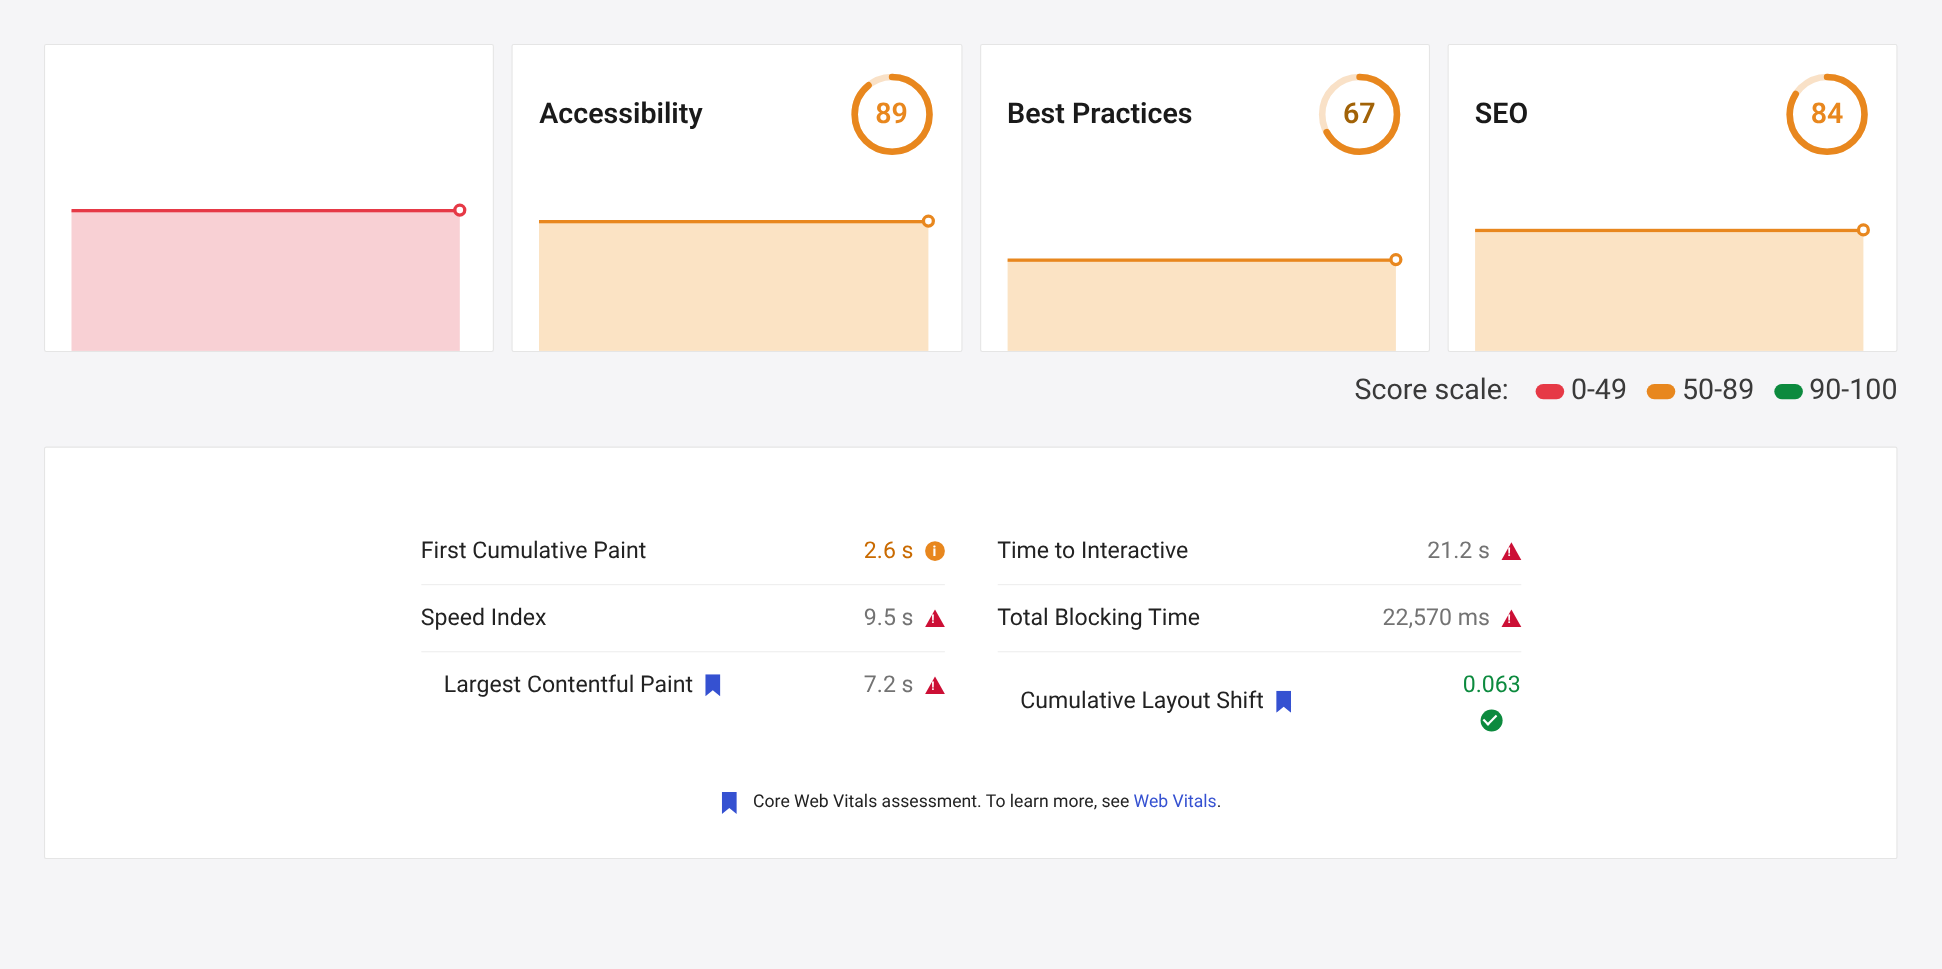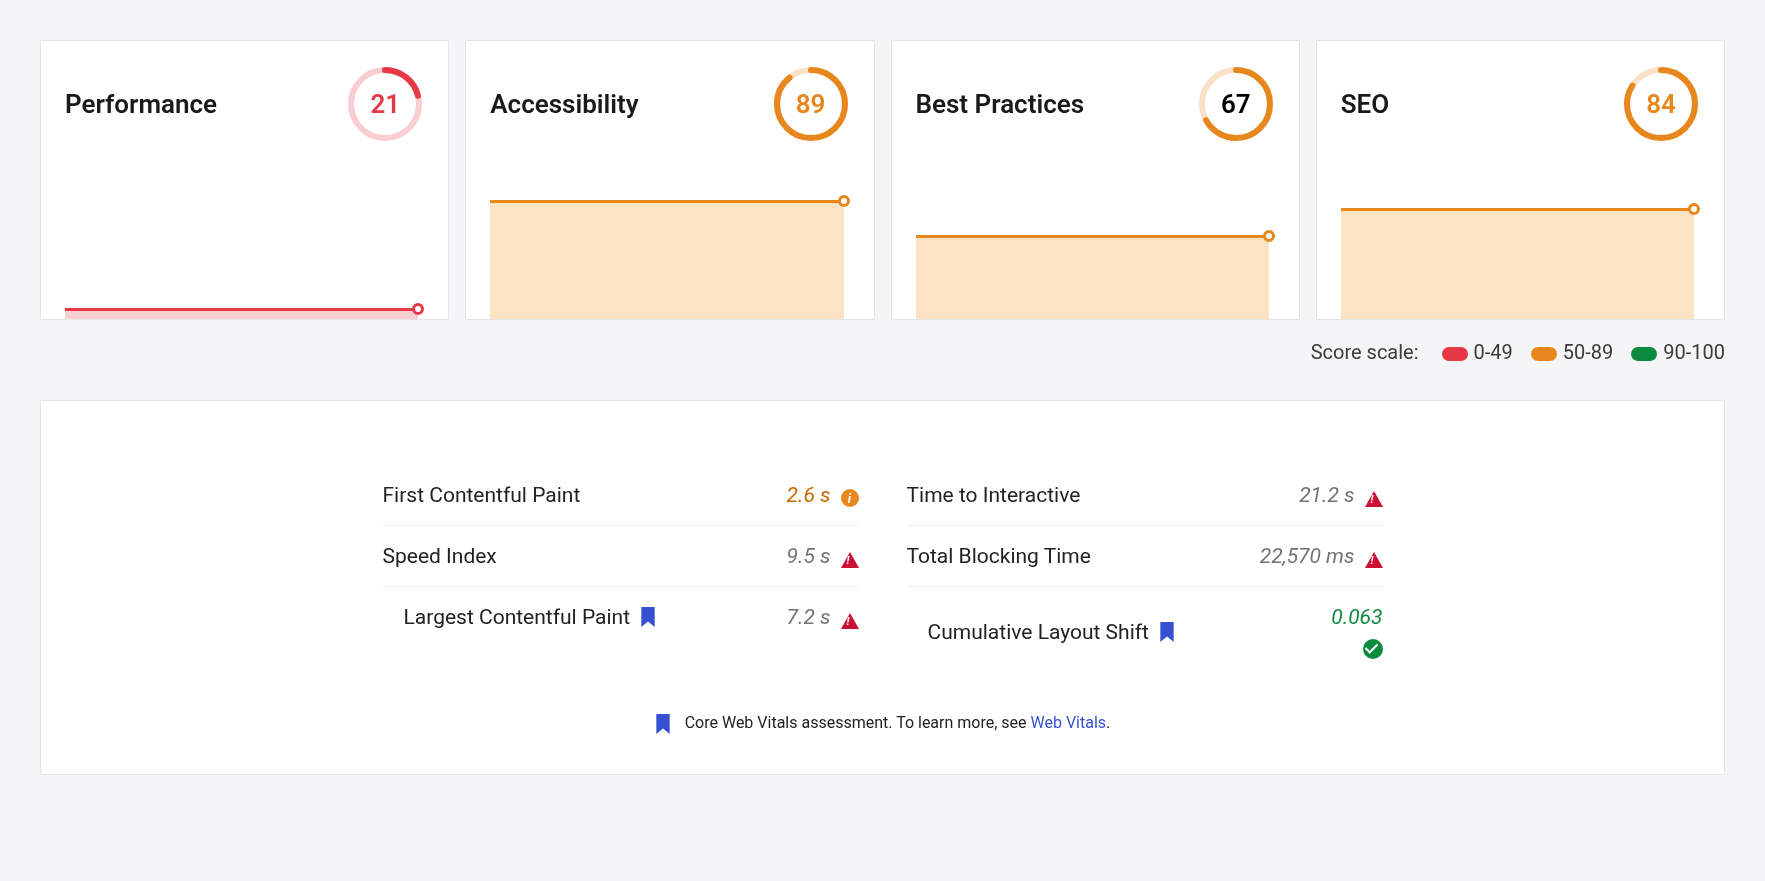--- a/index.html
+++ b/index.html
@@ -59,21 +59,21 @@
     position: absolute;
     right: 0;
     width: 12px; height: 12px;
     border-radius: 50%;
     background: #fff;
     border: 3px solid;
     transform: translateY(-50%);
   }
   .legend {
     text-align: right;
-    font-size: 20px;
+    font-size: 26px;
     color: #3a3a3a;
     margin-bottom: 36px;
   }
   .legend .swatch {
     display: inline-block;
     width: 26px; height: 14px;
     border-radius: 8px;
     margin-left: 18px; margin-right: 6px;
     vertical-align: middle;
   }
@@ -92,21 +92,21 @@
   .mcol { flex: 1; }
   .metric {
     display: flex;
     align-items: center;
     padding: 18px 0;
     border-bottom: 1px solid #eee;
     font-size: 21px;
   }
   .metric:last-child { border-bottom: none; margin-left: 21px; }
   .metric-name { flex: 1; display: flex; align-items: center; gap: 10px; color: #222; }
-  .metric-value { display: flex; align-items: flex-end; gap: 10px; font-weight: 400; font-style: italic; }
+  .metric-value { display: flex; align-items: center; gap: 10px; font-weight: 400; }
   .v-red { color: #737373; }
   .v-orange { color: #c96a00; }
   .v-green { color: #0c8a3e; flex-direction: column; }
   .icn { display: inline-flex; align-items: center; justify-content: center; }
   .tri-red { width:0;height:0;border-left:9px solid transparent;border-right:9px solid transparent;border-bottom:16px solid #cc0f35; position:relative;}
   .tri-red::after{content:"!";position:absolute;left:-3px;top:2px;color:#fff;font-size:11px;font-weight:700;}
   .circ-orange { width:18px;height:18px;border-radius:50%;background:#e8871e;color:#fff;font-size:13px;font-weight:700;display:flex;align-items:center;justify-content:center;}
   .circ-green { width:20px;height:20px;border-radius:50%;background:#0c8a3e;position:relative;}
   .circ-green::after{content:"";position:absolute;left:5px;top:2px;width:5px;height:10px;border:solid #fff;border-width:0 2.5px 2.5px 0;transform:rotate(45deg);}
   .bookmark { width:16px;height:20px;display:inline-block;}
@@ -118,30 +118,20 @@
     color: #222;
   }
   .footer a { color: #3551d1; text-decoration: none; }
   .footer .bookmark { vertical-align: middle; margin-right: 10px;}
 </style>
 </head>
 <body>
 
 <div class="cards" id="cards-row">
     <div class="card">
-    <div class="card-header">
-      <div class="card-title">Performance</div>
-      <div class="gauge-wrap">
-        <svg viewBox="0 0 78 78">
-          <circle cx="39" cy="39" r="34" fill="none" stroke="#e63946" stroke-opacity="0.25" stroke-width="6"></circle>
-          <circle cx="39" cy="39" r="34" fill="none" stroke="#e63946" stroke-width="6" stroke-linecap="round" stroke-dasharray="44.86194309326225 213.62830044410595"></circle>
-        </svg>
-        <div class="score" style="color:#e63946">21</div>
-      </div>
-    </div>
     <div class="spark" style="height:160px">
       <div class="spark-fill" style="top:126.4px;bottom:0;background:#f8d0d4"></div>
       <div class="spark-line" style="top:125.4px;background:#e63946"></div>
       <div class="spark-dot" style="top:126.4px;border-color:#e63946"></div>
     </div>
     </div>
     <div class="card">
     <div class="card-header">
       <div class="card-title">Accessibility</div>
       <div class="gauge-wrap">
@@ -159,21 +149,21 @@
     </div>
     </div>
     <div class="card">
     <div class="card-header">
       <div class="card-title">Best Practices</div>
       <div class="gauge-wrap">
         <svg viewBox="0 0 78 78">
           <circle cx="39" cy="39" r="34" fill="none" stroke="#e8871e" stroke-opacity="0.25" stroke-width="6"></circle>
           <circle cx="39" cy="39" r="34" fill="none" stroke="#e8871e" stroke-width="6" stroke-linecap="round" stroke-dasharray="143.13096129755098 213.62830044410595"></circle>
         </svg>
-        <div class="score" style="color:#000000">67</div>
+        <div class="score" style="color:#a16207">67</div>
       </div>
     </div>
     <div class="spark" style="height:160px">
       <div class="spark-fill" style="top:52.8px;bottom:0;background:#fbe3c4"></div>
       <div class="spark-line" style="top:51.8px;background:#e8871e"></div>
       <div class="spark-dot" style="top:52.8px;border-color:#e8871e"></div>
     </div>
     </div>
     <div class="card">
     <div class="card-header">
@@ -197,21 +187,21 @@
 <div class="legend">
   <span>Score scale:</span>
   <span id="legend-items"><span class="swatch" style="background: rgb(230, 57, 70);"></span><span>0-49</span><span class="swatch" style="background: rgb(232, 135, 30);"></span><span>50-89</span><span class="swatch" style="background: rgb(12, 138, 62);"></span><span>90-100</span></span>
 </div>
 
 <div class="metrics-panel">
   <div class="metrics-cols">
     <div class="mcol" id="mcol-left">
         <div class="metric">
       <div class="metric-name">
-        <span>First Contentful Paint</span>
+        <span>First Cumulative Paint</span>
 
       </div>
       <div class="metric-value v-orange">
         <span>2.6 s</span>
         <span class="icn circ-orange">i</span>
       </div>
         </div>
         <div class="metric">
       <div class="metric-name">
         <span>Speed Index</span>

